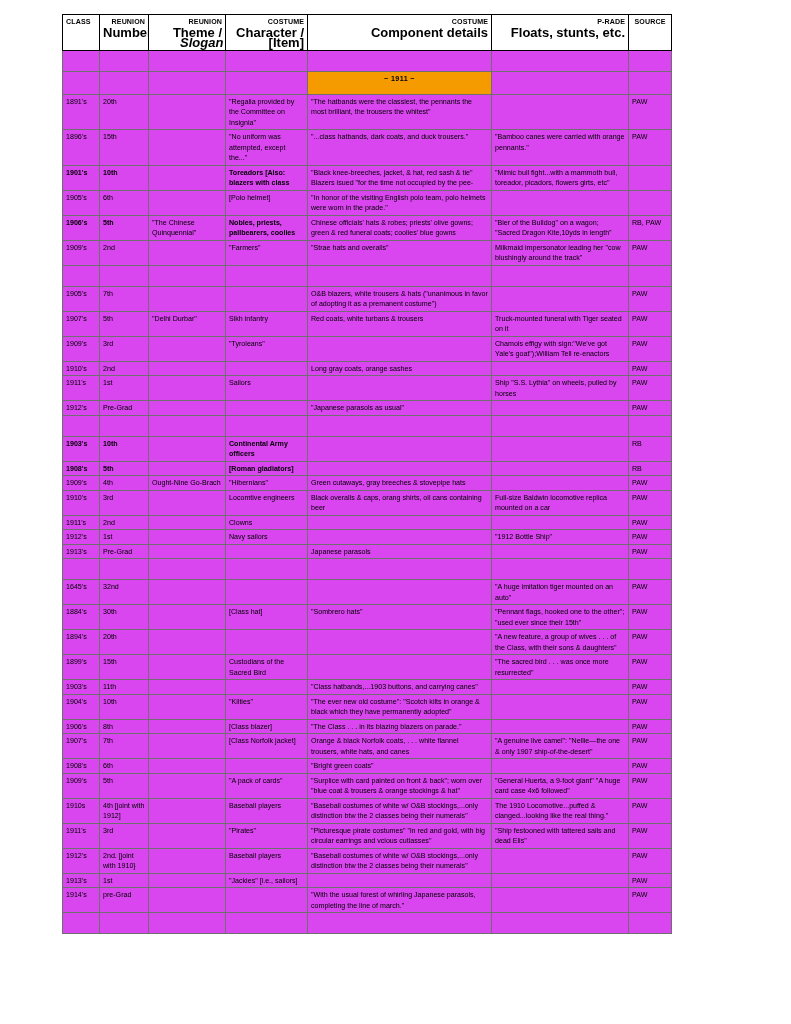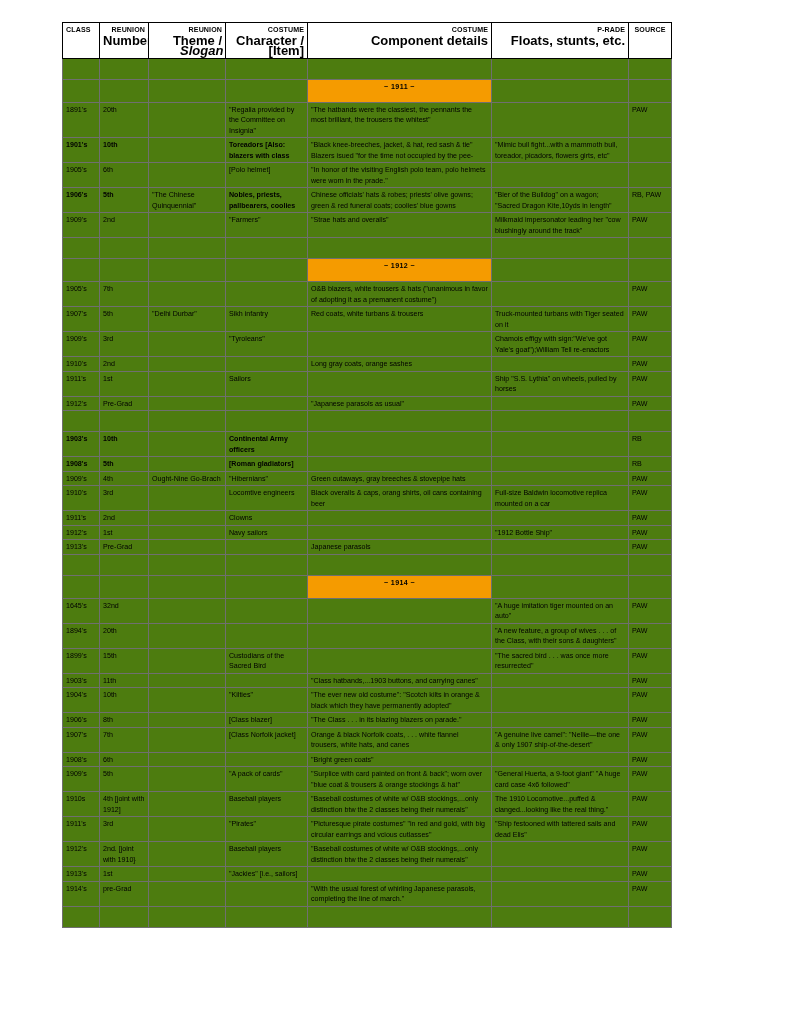--- a/index.html
+++ b/index.html
@@ -16,25 +16,25 @@
   }
   #page {
     position: relative;
     width: 791px;
     height: 1024px;
     background: #ffffff;
   }
   table.reunion-table {
     position: absolute;
     left: 62px;
-    top: 22px;
+    top: 14px;
     width: 609px;
     border-collapse: collapse;
     table-layout: fixed;
-    background: #4d7c0f;
+    background: #d946ef;
   }
   table.reunion-table td,
   table.reunion-table th {
     border: 1px solid #6f6f6f;
     vertical-align: top;
     padding: 2px 3px 1px 3px;
     font-size: 7.1px;
     line-height: 10.5px;
     font-family: "Liberation Sans", sans-serif;
     color: #000000;
@@ -163,20 +163,29 @@
         <tr>
           <td>1891's</td>
           <td>20th</td>
           <td></td>
           <td>"Regalia provided by the Committee on Insignia"</td>
           <td>"The hatbands were the classiest, the pennants the most brilliant, the trousers the whitest"</td>
           <td></td>
           <td>PAW</td>
         </tr>
         <tr>
+          <td>1896's</td>
+          <td>15th</td>
+          <td></td>
+          <td>"No uniform was attempted, except the..."</td>
+          <td>"...class hatbands, dark coats, and duck trousers."</td>
+          <td>"Bamboo canes were carried with orange pennants."</td>
+          <td>PAW</td>
+        </tr>
+        <tr>
           <td class="orange-text">1901's</td>
           <td class="orange-text">10th</td>
           <td></td>
           <td class="orange-text">Toreadors [Also: blazers  with class</td>
           <td>"Black knee-breeches, jacket, &amp; hat, red sash &amp; tie" Blazers isued "for the time not occupied by the pee-</td>
           <td>"Mimic bull fight...with a mammoth bull, toreador, picadors, flowers girts, etc"</td>
           <td></td>
         </tr>
         <tr>
           <td>1905's</td>
@@ -207,45 +216,36 @@
         </tr>
         <tr class="spacer">
           <td class="cell-empty"></td>
           <td class="cell-empty"></td>
           <td class="cell-empty"></td>
           <td class="cell-empty"></td>
           <td class="cell-empty"></td>
           <td class="cell-empty"></td>
           <td class="cell-empty"></td>
         </tr>
-        <tr class="banner-row">
-          <td class="cell-empty"></td>
-          <td class="cell-empty"></td>
-          <td class="cell-empty"></td>
-          <td class="cell-empty"></td>
-          <td class="banner">~ 1912 ~</td>
-          <td class="cell-empty"></td>
-          <td class="cell-empty"></td>
-        </tr>
         <tr>
           <td>1905's</td>
           <td>7th</td>
           <td></td>
           <td></td>
           <td>O&amp;B blazers, white trousers &amp; hats ("unanimous in favor of adopting it as a premanent costume")</td>
           <td></td>
           <td>PAW</td>
         </tr>
         <tr>
           <td>1907's</td>
           <td>5th</td>
           <td>"Delhi Durbar"</td>
           <td>Sikh infantry</td>
           <td>Red coats, white turbans &amp; trousers</td>
-          <td>Truck-mounted turbans with Tiger seated on it</td>
+          <td>Truck-mounted funeral with Tiger seated on it</td>
           <td>PAW</td>
         </tr>
         <tr>
           <td>1909's</td>
           <td>3rd</td>
           <td></td>
           <td>"Tyroleans"</td>
           <td></td>
           <td> Chamois effigy with sign:"We've got Yale's goat");William Tell re-enactors</td>
           <td>PAW</td>
@@ -351,36 +351,36 @@
         </tr>
         <tr class="spacer">
           <td class="cell-empty"></td>
           <td class="cell-empty"></td>
           <td class="cell-empty"></td>
           <td class="cell-empty"></td>
           <td class="cell-empty"></td>
           <td class="cell-empty"></td>
           <td class="cell-empty"></td>
         </tr>
-        <tr class="banner-row">
-          <td class="cell-empty"></td>
-          <td class="cell-empty"></td>
-          <td class="cell-empty"></td>
-          <td class="cell-empty"></td>
-          <td class="banner">~ 1914 ~</td>
-          <td class="cell-empty"></td>
-          <td class="cell-empty"></td>
-        </tr>
         <tr>
           <td>1645's</td>
           <td>32nd</td>
           <td></td>
           <td></td>
           <td></td>
           <td>"A huge imitation tiger mounted on an auto"</td>
+          <td>PAW</td>
+        </tr>
+        <tr>
+          <td>1884's</td>
+          <td>30th</td>
+          <td></td>
+          <td>[Class hat]</td>
+          <td>"Sombrero hats"</td>
+          <td>"Pennant flags, hooked one to the other"; "used ever since their 15th"</td>
           <td>PAW</td>
         </tr>
         <tr>
           <td>1894's</td>
           <td>20th</td>
           <td></td>
           <td></td>
           <td></td>
           <td>"A new feature, a group of wives . . . of the Class, with their sons &amp; daughters"</td>
           <td>PAW</td>

